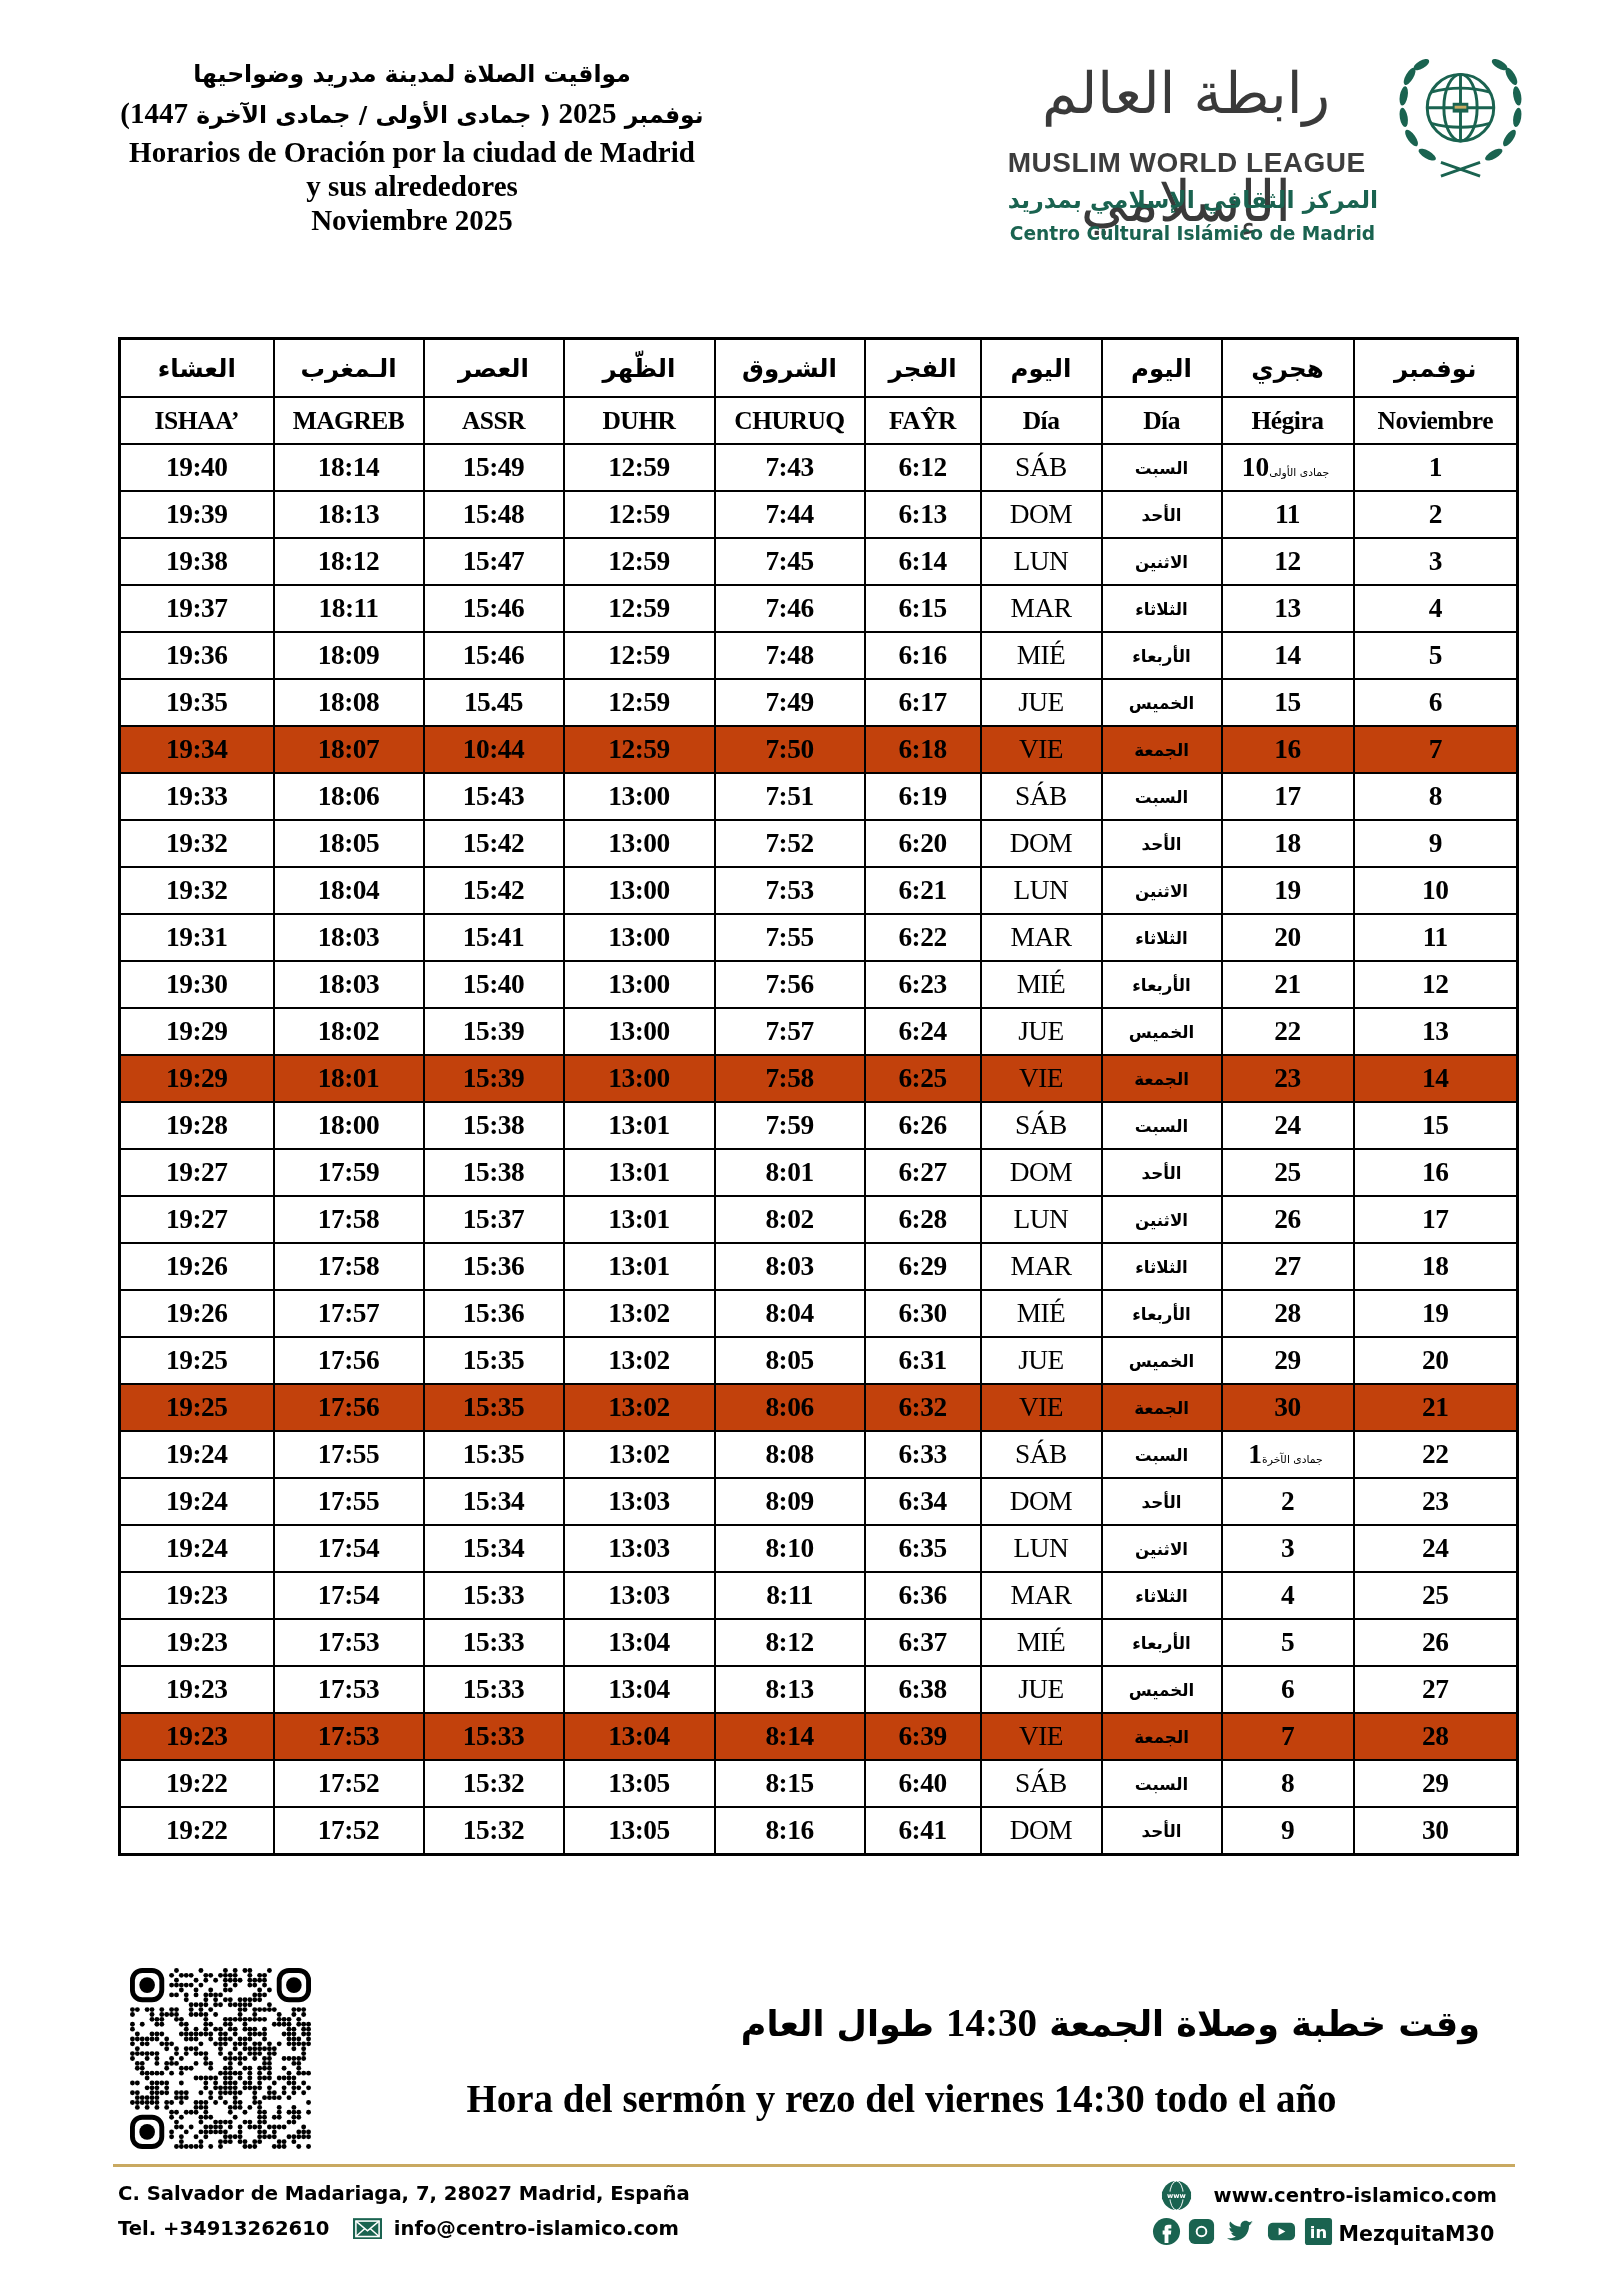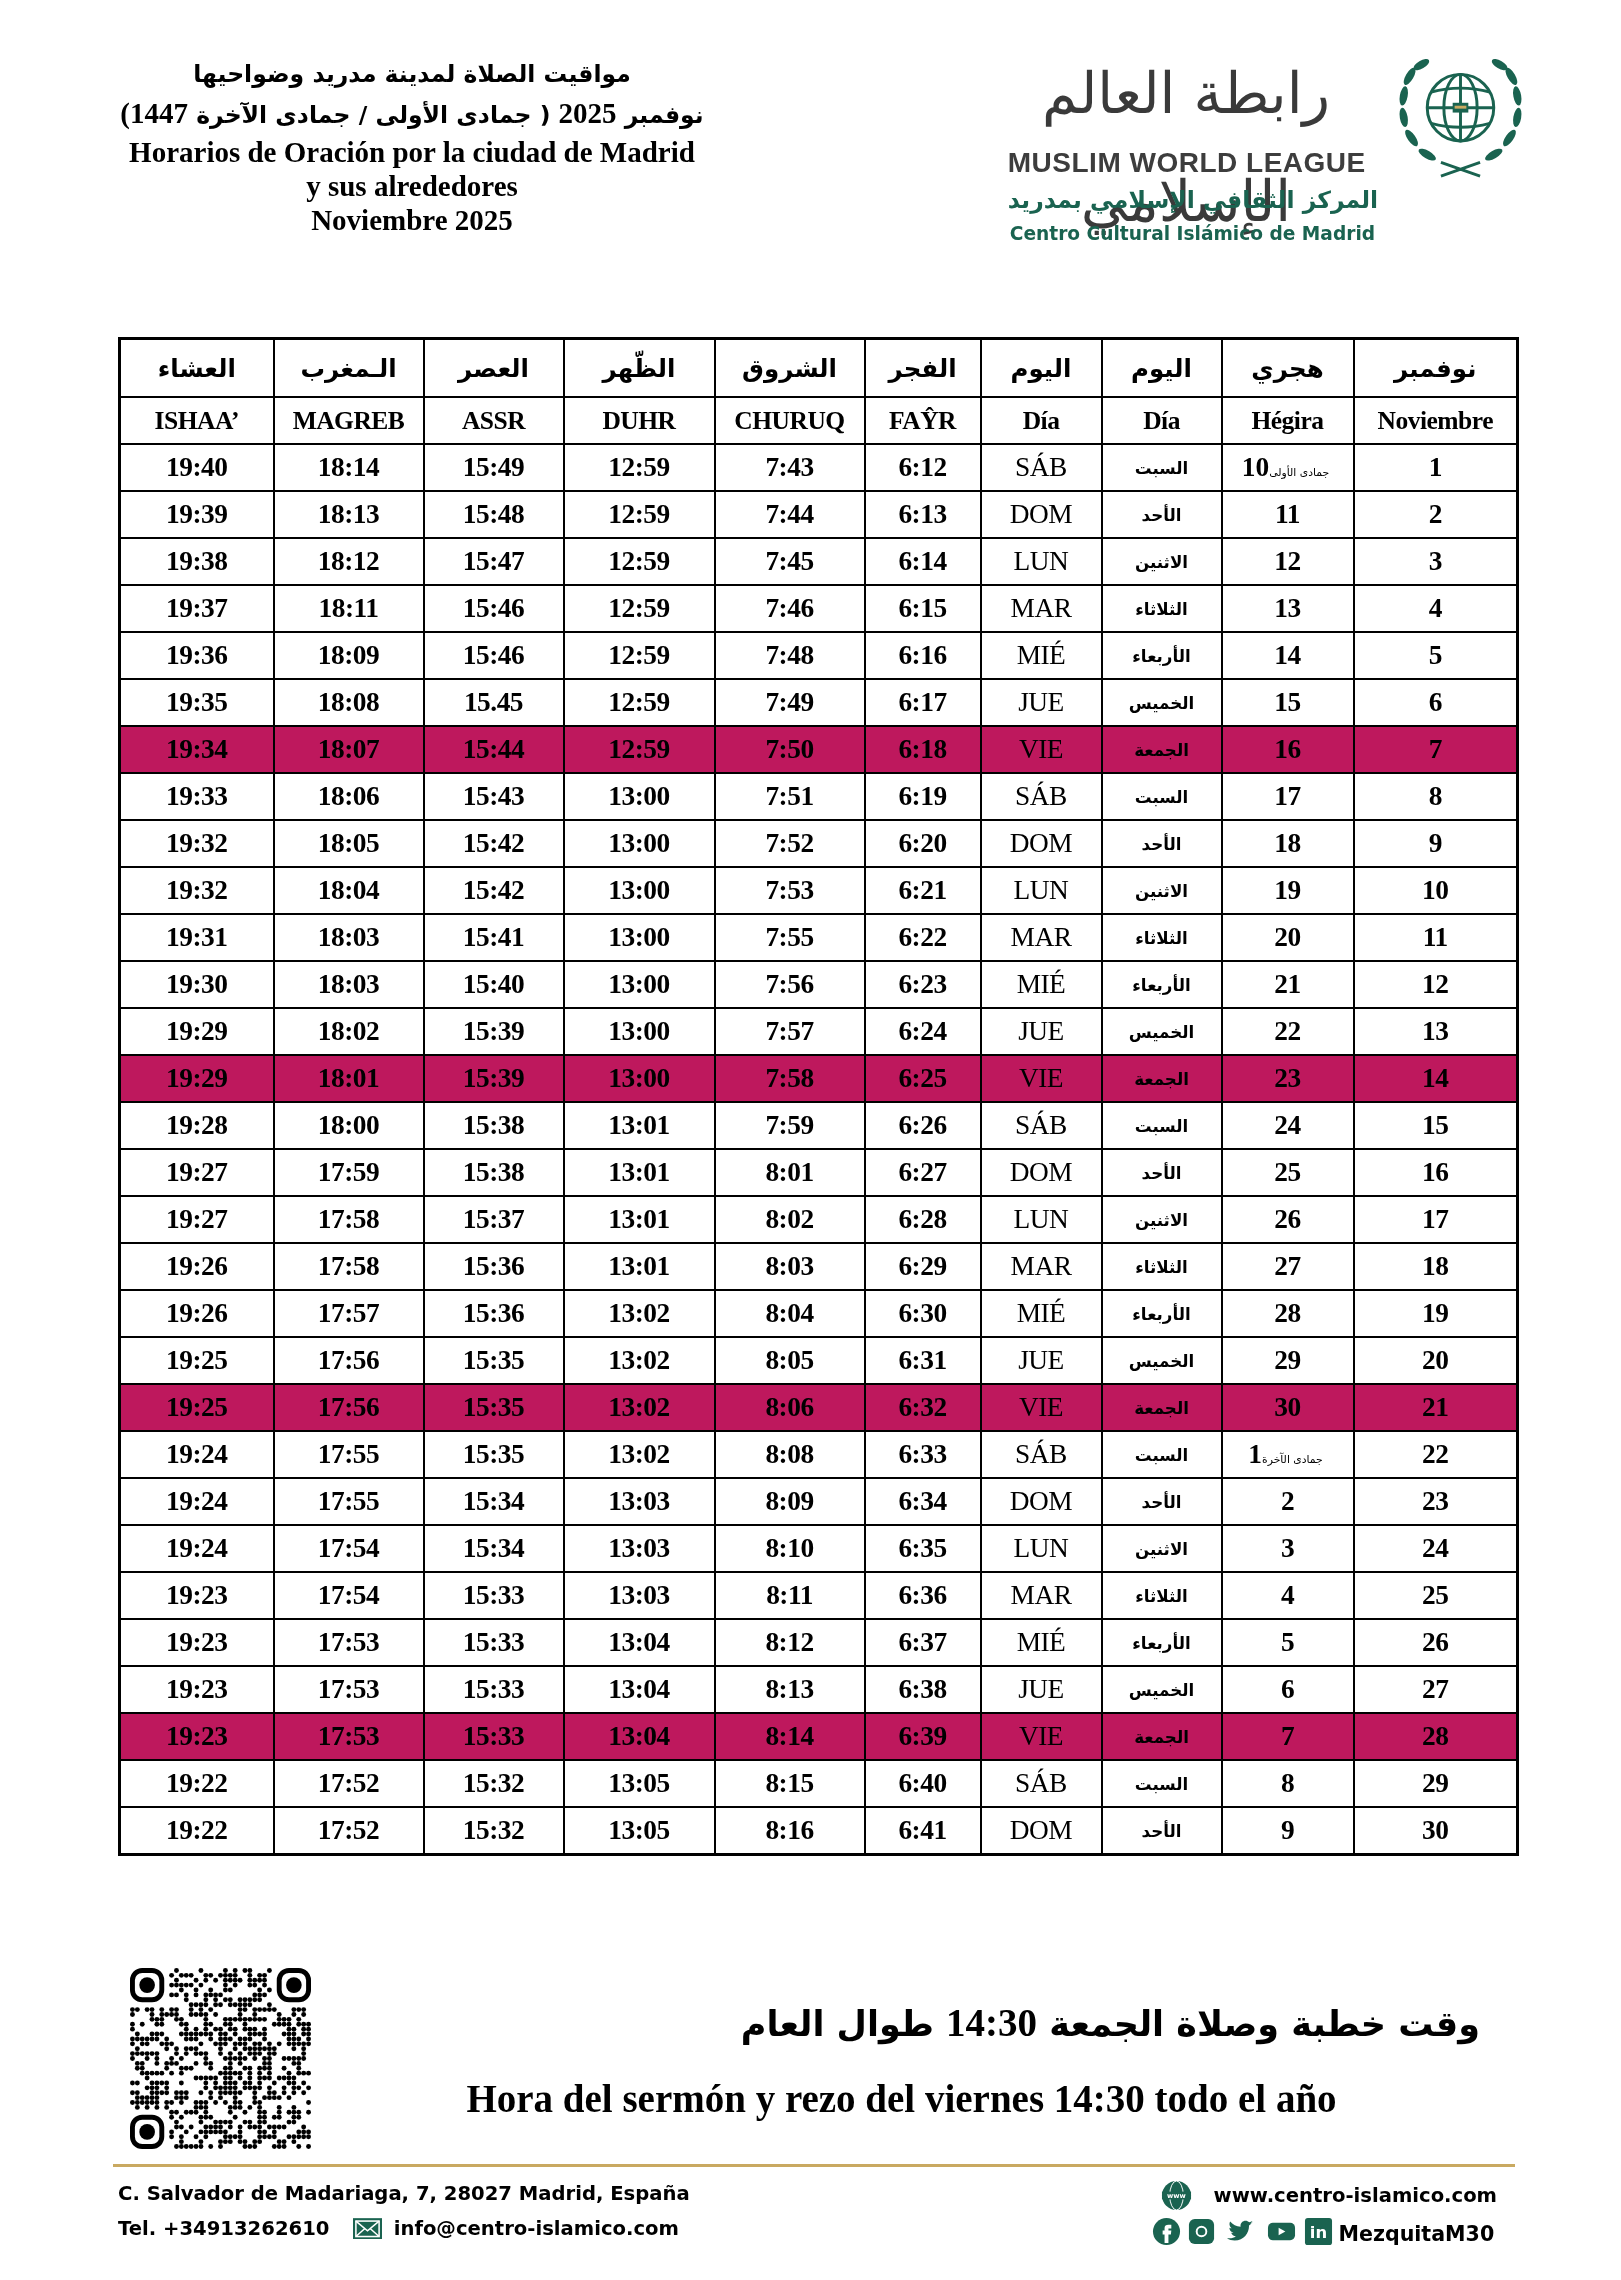--- a/index.html
+++ b/index.html
@@ -22,21 +22,21 @@
 
   
   .table-wrap { position: absolute; left: 118px; top: 329px; width: 1397px; margin-top: 8px; }
   table.prayer { border-collapse: collapse; width: 1397px; table-layout: fixed; border: 3.9px solid #000; }
   table.prayer td, table.prayer th { border: 2px solid #000; text-align: center; padding: 0; font-family: "Liberation Serif", serif; font-weight: bold; }
   table.prayer tr.h1 th { height: 56px; font-family: "DejaVu Sans", sans-serif; font-size: 24.5px; direction: rtl; }
   table.prayer tr.h2 th { height: 45px; font-size: 25.5px; font-weight: bold; letter-spacing: -0.5px; }
   table.prayer tr.row td { height: 45px; font-size: 27.4px; letter-spacing: -0.5px; }
   table.prayer tr.row td.ar { font-family: "DejaVu Sans", sans-serif; font-size: 16.7px; direction: rtl; }
   table.prayer tr.row td.hij .mon { font-family: "DejaVu Sans", sans-serif; font-weight: normal; font-size: 10.8px; direction: rtl; margin-right: 3.9px; }
-  table.prayer tr.fri td { background: #be185d; }
+  table.prayer tr.fri td { background: #c2410c; }
   table.prayer tr.row td.day-es { font-weight: normal; }
 
   
   .qr { position: absolute; left: 130px; top: 1968px; width: 181px; height: 181px; }
   .friday-ar { position: absolute; left: 323px; top: 2000px; width: 1157px; font-family: "DejaVu Sans", sans-serif; font-weight: bold; font-size: 35px; direction: rtl; }
   .friday-ar .num { font-family: "Liberation Serif", serif; font-size: 39px; }
   .friday-es { position: absolute; left: 323px; top: 2076px; width: 1157px; text-align: center; font-family: "Liberation Serif", serif; font-weight: bold; font-size: 39px; }
   .gold-rule { position: absolute; left: 113px; top: 2164px; width: 1402px; height: 2.9px; background: #c9a961; }
   .addr { position: absolute; left: 118px; top: 2182px; font-family: "DejaVu Sans", sans-serif; font-weight: bold; font-size: 19.6px; }
   .tel-line { position: absolute; left: 118px; top: 2217px; font-family: "DejaVu Sans", sans-serif; font-weight: bold; font-size: 19.6px; display: flex; align-items: center; }
@@ -205,21 +205,21 @@
           <td>7:49</td>
           <td>6:17</td>
           <td class="day-es">JUE</td>
           <td class="ar">الخميس</td>
           <td class="hij">15</td>
           <td>6</td>
         </tr>
         <tr class="row fri">
           <td>19:34</td>
           <td>18:07</td>
-          <td>15:44</td>
+          <td>10:44</td>
           <td>12:59</td>
           <td>7:50</td>
           <td>6:18</td>
           <td class="day-es">VIE</td>
           <td class="ar">الجمعة</td>
           <td class="hij">16</td>
           <td>7</td>
         </tr>
         <tr class="row">
           <td>19:33</td>

